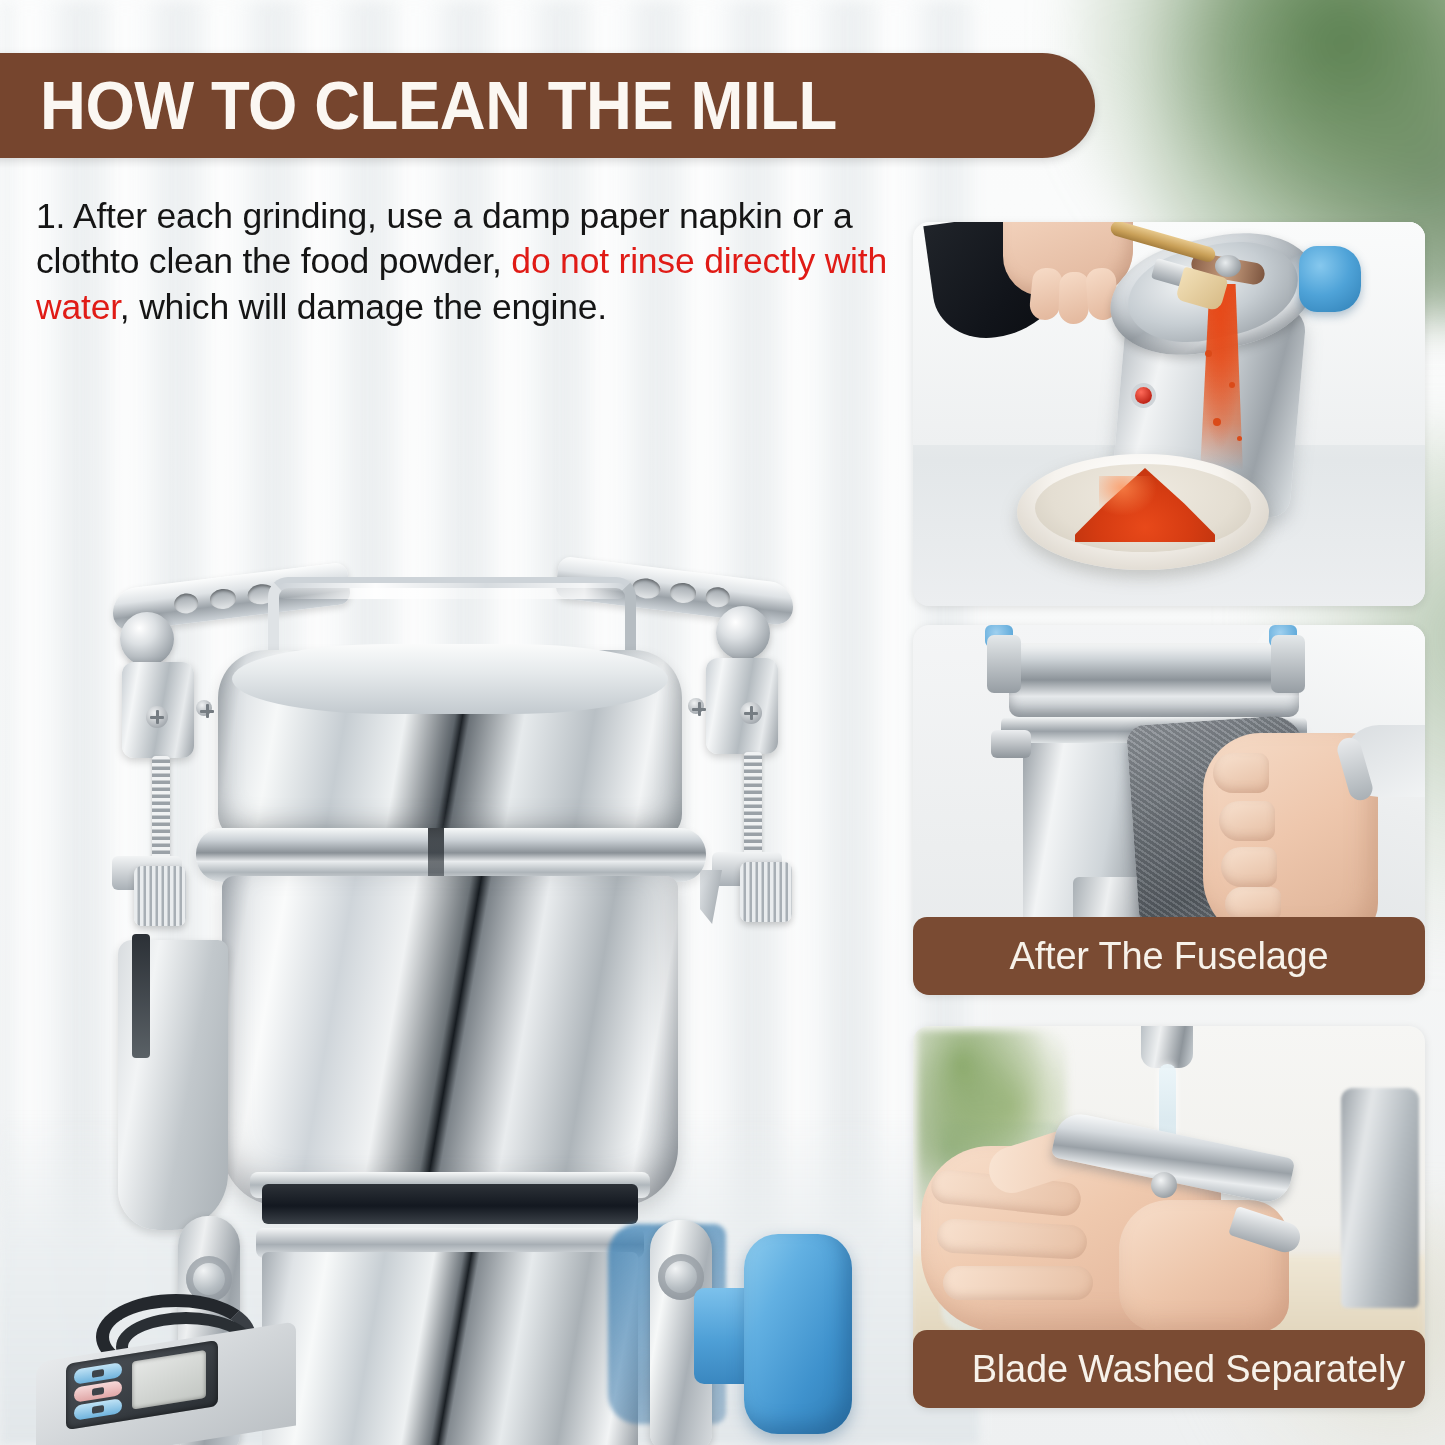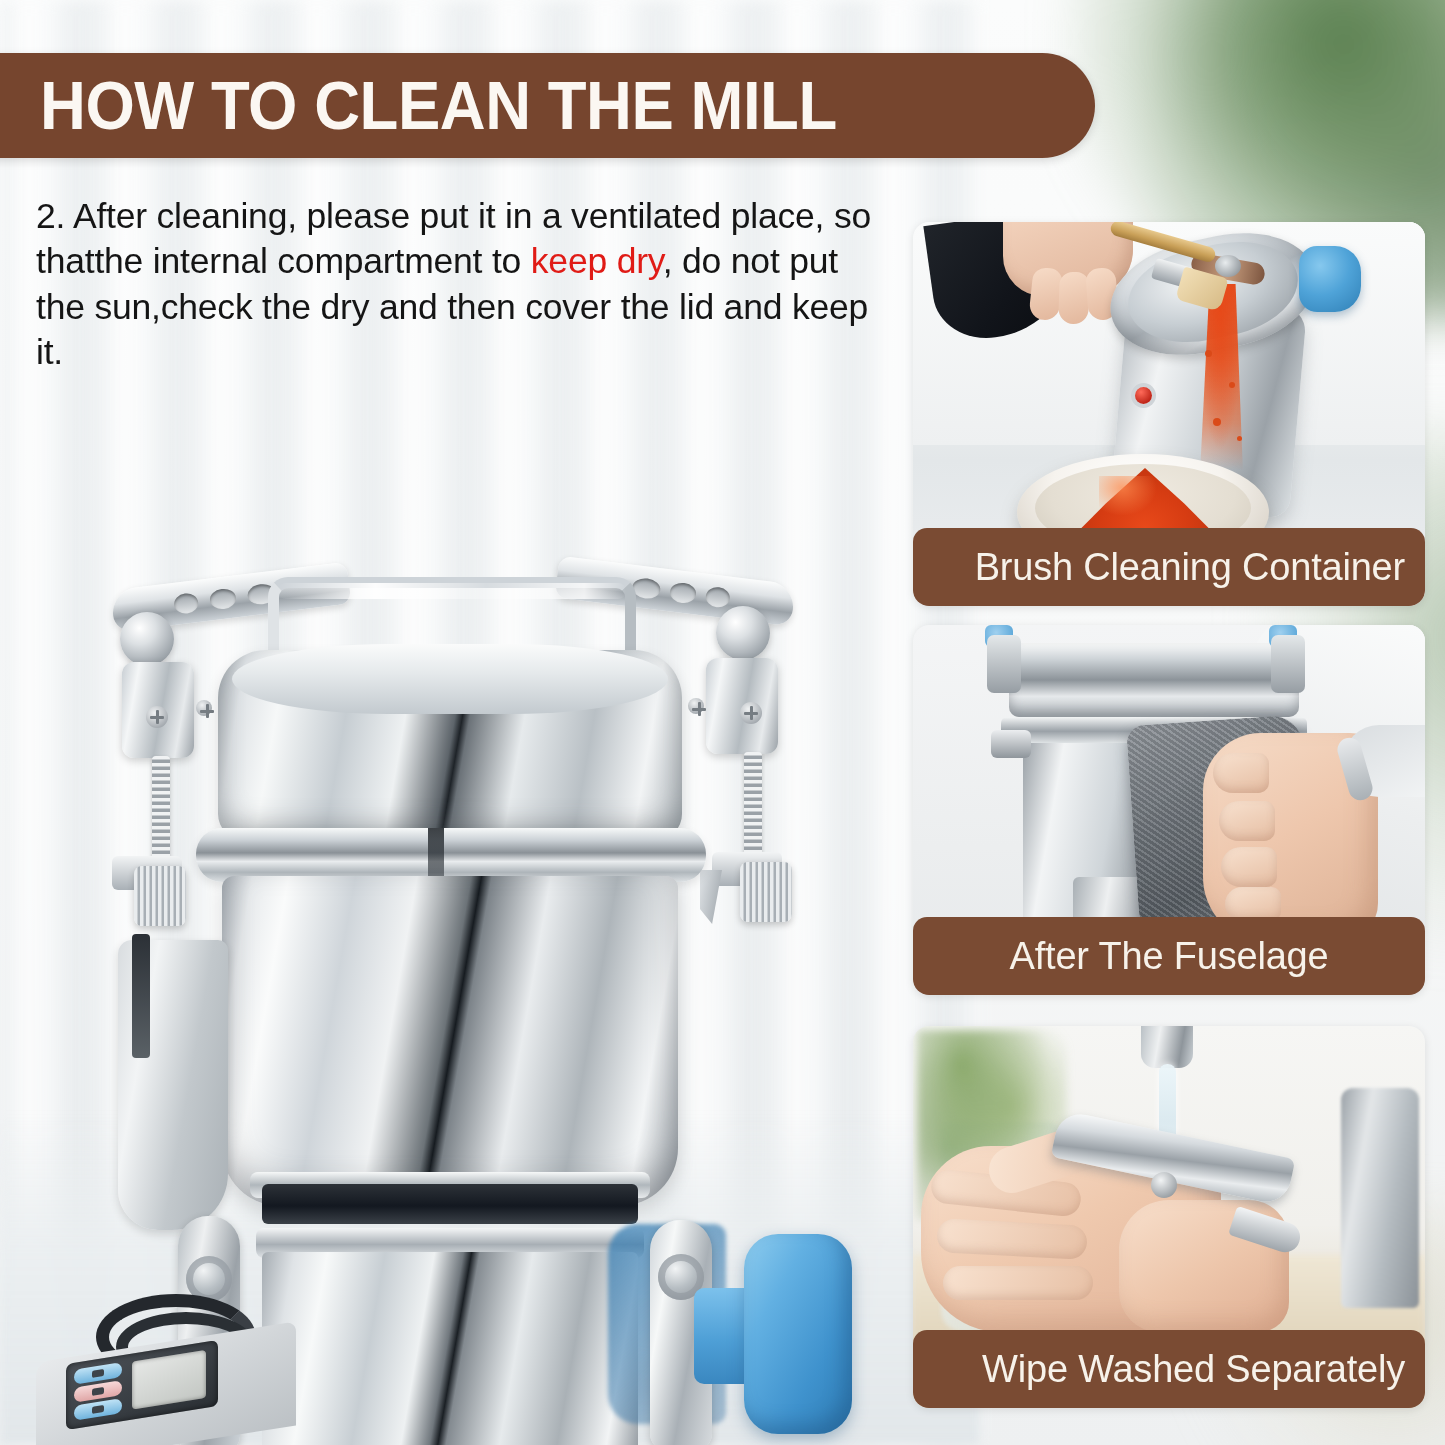--- a/index.html
+++ b/index.html
@@ -727,21 +727,21 @@
   <div class="bg-bokeh-tr"></div>
   <div class="bg-bokeh-r"></div>
   <div class="bg-bokeh-br"></div>
 
   <div class="title-banner">
     <div class="title-text">HOW TO CLEAN THE MILL</div>
   </div>
 
   <div class="copy">
     <p>
-      <span>2. After cleaning, please put it in a ventilated place, so thatthe internal compartment to </span><span class="hl">keep dry</span><span>, do not put the sun,check the dry and then cover the lid and keep it.</span>
+      <span>1. After each grinding, use a damp paper napkin or a clothto clean the food powder, </span><span class="hl">do not rinse directly with water</span><span>, which will damage the engine.</span>
     </p>
   </div>
 
   <div class="panel panel-1">
     <div class="photo">
       <div class="p1-bg"></div>
       <div class="p1-wall"></div>
       <div class="p1-sleeve"></div>
       <div class="p1-hand"></div>
       <div class="p1-finger" style="left:118px;top:46px;transform:rotate(6deg);"></div>
@@ -760,23 +760,20 @@
       <div class="p1-pour-sp" style="left:300px;top:196px;width:8px;height:8px;"></div>
       <div class="p1-pour-sp" style="left:324px;top:214px;width:5px;height:5px;"></div>
       <div class="p1-brush-handle"></div>
       <div class="p1-brush-ferrule"></div>
       <div class="p1-bristles"></div>
       <div class="p1-bowl"></div>
       <div class="p1-bowl-in"></div>
       <div class="p1-mound"></div>
       <div class="p1-mound-hl"></div>
     </div>
-    <div class="caption">
-      <span class="caption-text">Brush Cleaning Container</span>
-    </div>
   </div>
 
   <div class="panel panel-2">
     <div class="photo">
       <div class="p2-bg"></div>
       <div class="p2-coat"></div>
       <div class="p2-mill-top"></div>
       <div class="p2-knob-l"></div>
       <div class="p2-knob-r"></div>
       <div class="p2-clamp-l"></div>
@@ -813,21 +810,21 @@
       <div class="p3-fing2" style="left:18px;top:150px;transform:rotate(6deg);"></div>
       <div class="p3-fing2" style="left:24px;top:196px;transform:rotate(3deg);"></div>
       <div class="p3-fing2" style="left:30px;top:240px;transform:rotate(0deg);"></div>
       <div class="p3-thumb"></div>
       <div class="p3-hand2"></div>
       <div class="p3-blade"></div>
       <div class="p3-blade-hub"></div>
       <div class="p3-blade-tip"></div>
     </div>
     <div class="caption">
-      <span class="caption-text">Wipe Washed Separately</span>
+      <span class="caption-text">Blade Washed Separately</span>
     </div>
   </div>
 
   <div class="grinder">
     <div class="gr-shadow"></div>
 
     <div class="gr-lever" style="left:112px;top:36px;transform:rotate(-7deg);">
       <div class="gr-lever-arm" style="transform:scaleX(-1);"></div>
       <div class="gr-lever-hole" style="left:62px;"></div>
       <div class="gr-lever-hole" style="left:98px;width:26px;"></div>

